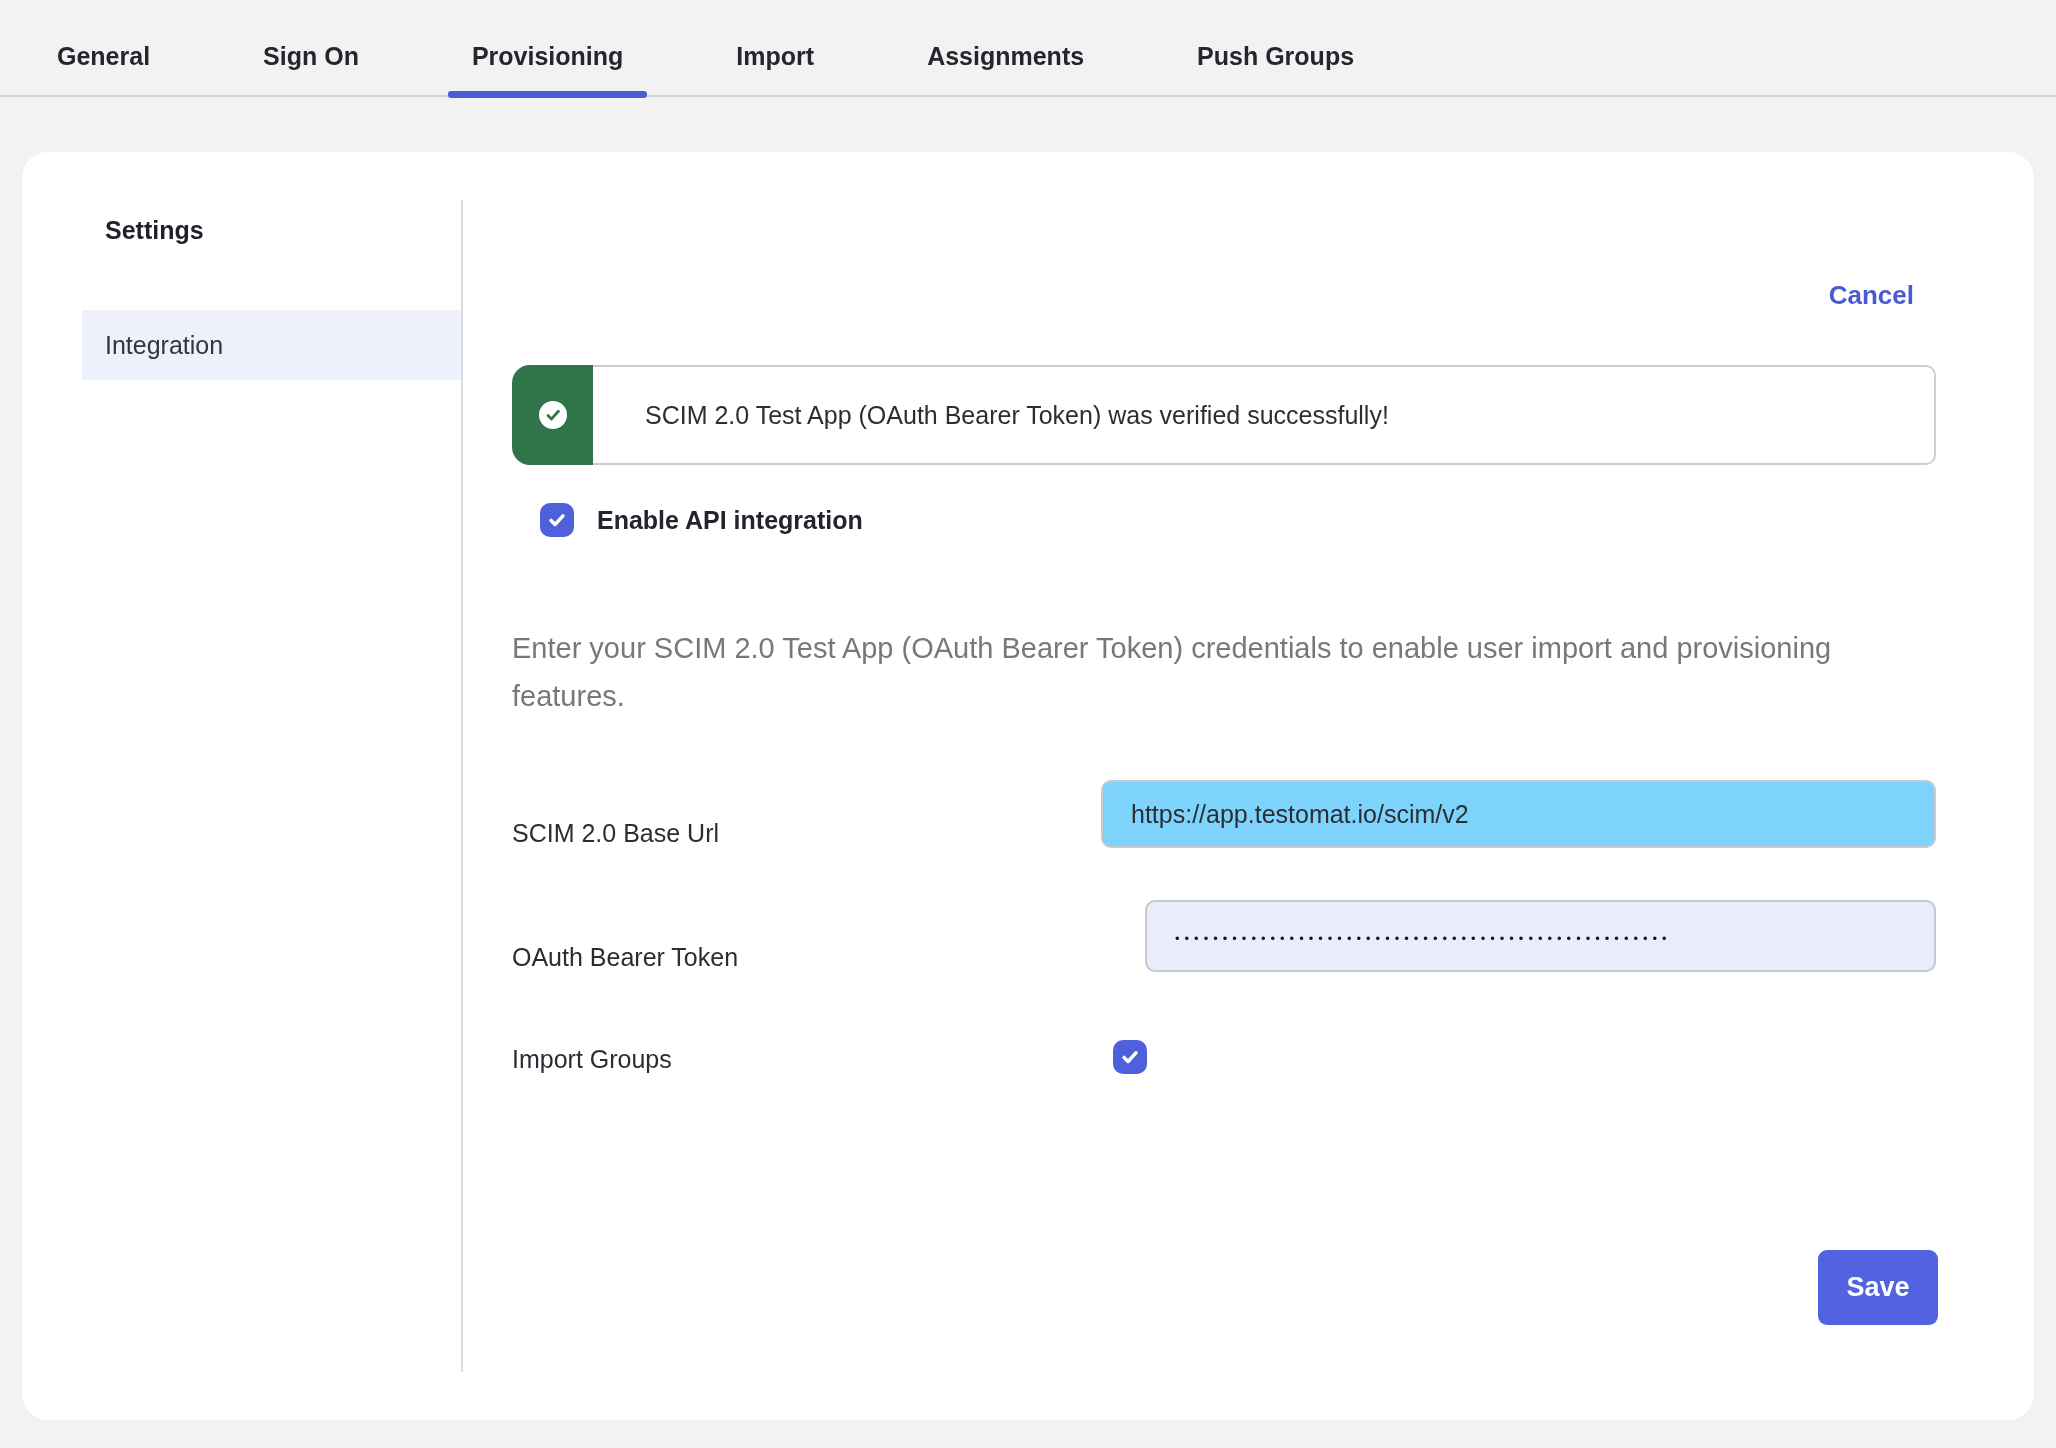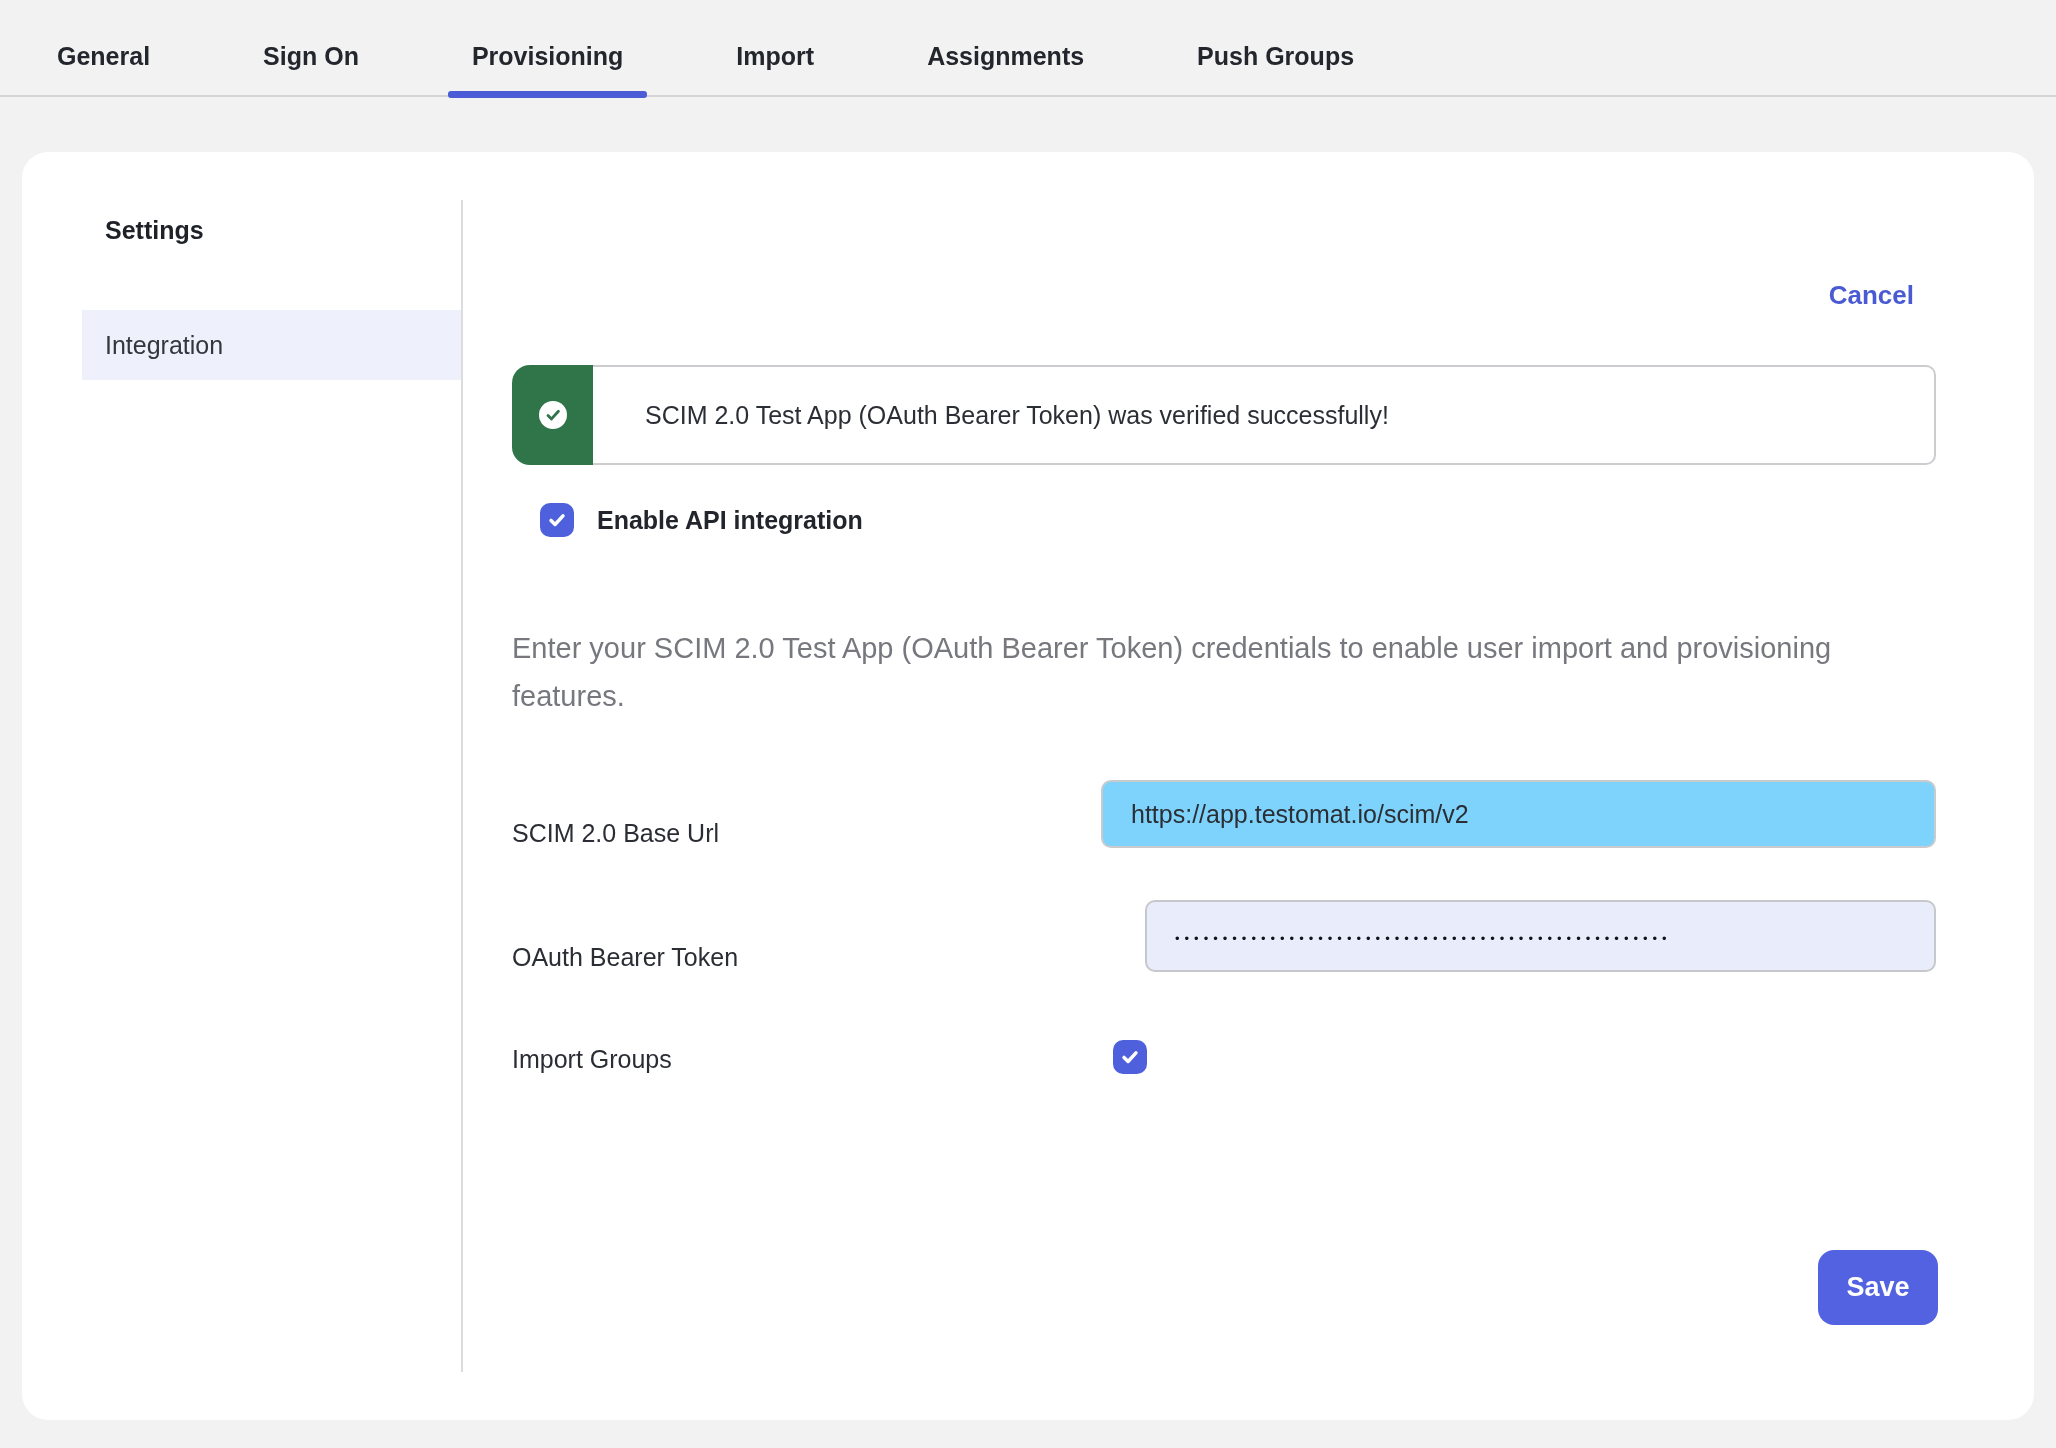--- a/index.html
+++ b/index.html
@@ -217,21 +217,21 @@
     color:#4353d2;
     cursor:pointer;
   }
 
   .save-button {
     position:absolute;
     top:1098px; right:96px;
     width:120px; height:75px;
     background:#5262e0;
     border:none;
-    border-radius:16px;
+    border-radius:9px;
     display:flex;
     align-items:center;
     justify-content:center;
     font-size:27px;
     font-weight:700;
     color:#ffffff;
     cursor:pointer;
   }
 </style>
 </head>

